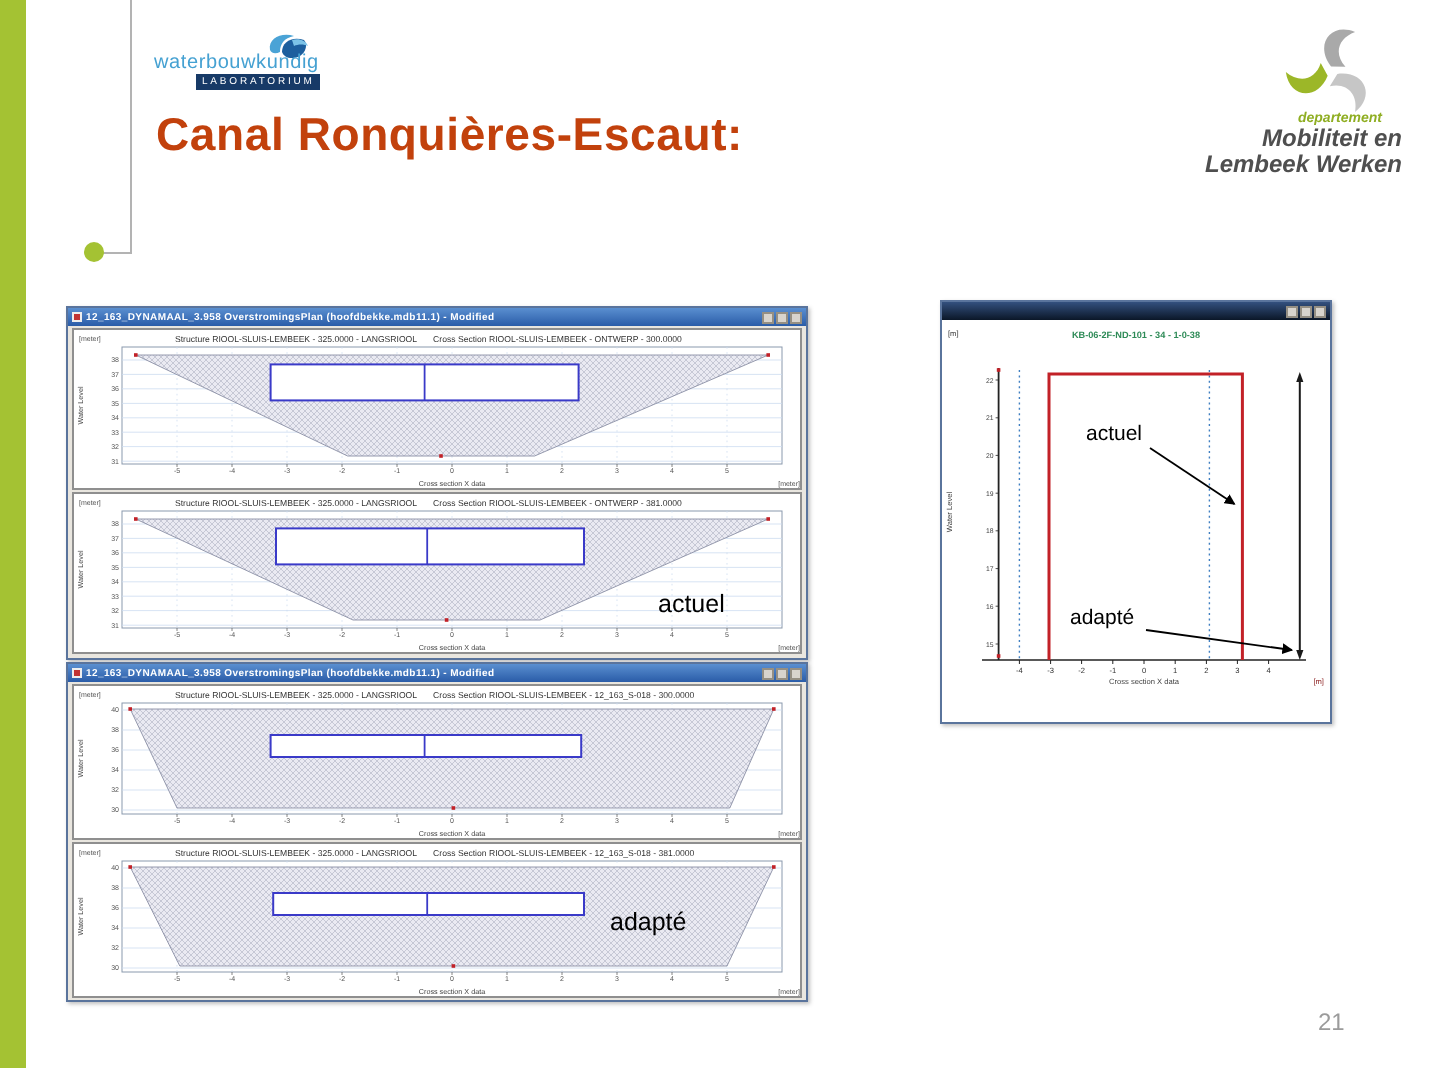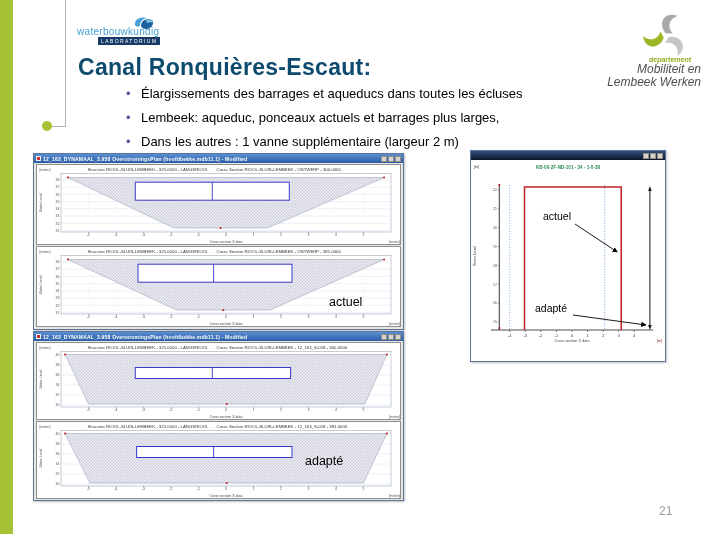--- a/index.html
+++ b/index.html
@@ -19,24 +19,24 @@
   .wl-name { position:absolute; left:2px; top:10px; font-size:10px; color:#45a1d2; letter-spacing:.3px; }
   .wl-block { position:absolute; left:23px; top:21px; background:#173a67; color:#fff;
               font-size:5px; letter-spacing:1.4px; padding:1px 3px; }
   .wl-icon { position:absolute; left:57px; top:-1px; }
 
   
   .mow-logo { left:585px; top:10px; width:120px; height:90px; }
   .mow-icon { position:absolute; left:56px; top:2px; }
   .mow-text { position:absolute; right:4px; top:46px; text-align:right; font-style:italic; color:#555; }
   .mow-dep  { font-size:7px; color:#8fae22; font-weight:bold; margin-right:10px; }
-  .mow-l2, .mow-l3 { font-size:12px; font-weight:400; line-height:13px; color:#4f4f4f; }
-
-  
-  .title { left:78px; top:54px; font-size:23px; font-weight:900; color:#0c4a6e; letter-spacing:.3px; }
+  .mow-l2, .mow-l3 { font-size:12px; font-weight:700; line-height:13px; color:#4f4f4f; }
+
+  
+  .title { left:78px; top:54px; font-size:23px; font-weight:900; color:#c2410c; letter-spacing:.3px; }
   .bullets { left:124px; top:86px; list-style:none; width:470px; }
   .bullets li { position:relative; font-size:13px; color:#000; margin-bottom:9px; padding-left:17px; }
   .bullets li::before { content:"\2022"; position:absolute; left:2px; top:0; color:#5f4f9e; font-size:13px; }
 
   
   .window { position:absolute; border:1px solid #5a749c; background:#e9e6df;
             box-shadow:1px 1px 2px rgba(0,0,0,.25); }
   .titlebar { height:9px; display:flex; align-items:center; gap:2px; padding:0 2px;
               background:linear-gradient(180deg,#5a8fd0,#2a5ca8); }
   .titlebar .ticon { width:5px; height:5px; background:#c23333; border:1px solid #eee; flex:none; }
@@ -91,25 +91,20 @@
     </span>
     <div class="mow-text">
       <div class="mow-dep">departement</div>
       <div class="mow-l2">Mobiliteit en</div>
       <div class="mow-l3">Lembeek Werken</div>
     </div>
   </div>
 
   <h1 class="abs title">Canal Ronquières-Escaut:</h1>
 
-  <ul class="abs bullets">
-    <li>Élargissements des barrages et aqueducs dans toutes les écluses</li>
-    <li>Lembeek: aqueduc, ponceaux actuels et barrages plus larges,</li>
-    <li>Dans les autres : 1 vanne supplémentaire (largeur 2 m)</li>
-  </ul>
 
   <div class="window" style="left:33px; top:153px; width:371px; height:177px;">
     <div class="titlebar">
       <span class="ticon"></span>
       <span class="ttext">12_163_DYNAMAAL_3.958 OverstromingsPlan (hoofdbekke.mdb11.1) - Modified</span>
       <span class="tb-btns">
         <span class="tb-btn"></span>
         <span class="tb-btn"></span>
         <span class="tb-btn"></span>
       </span>

